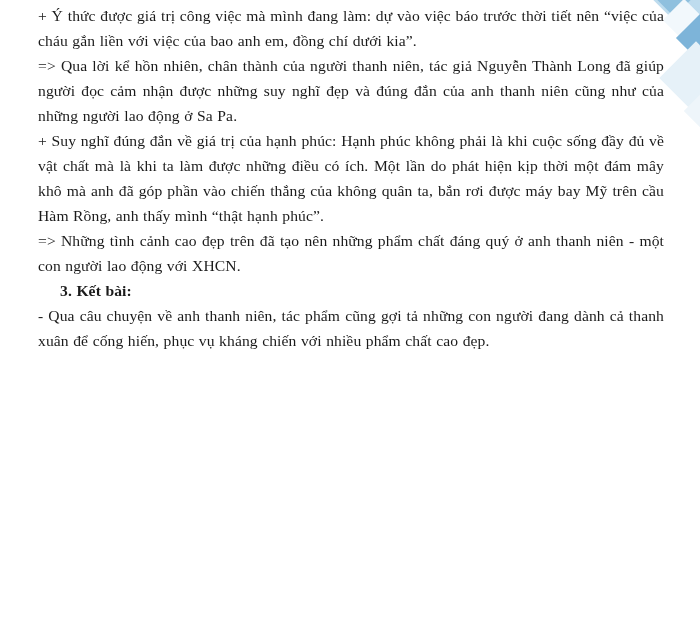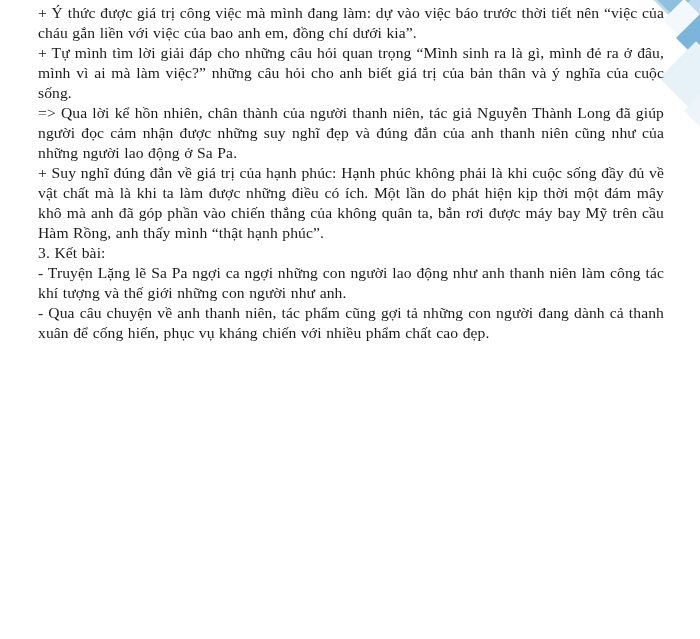--- a/index.html
+++ b/index.html
@@ -34,47 +34,47 @@
   .d5 { width: 52px; height: 52px; right: -22px; top: 52px;  background: #e6f1f8; }
   .d6 { width: 30px; height: 30px; right: -20px; top: 96px;  background: #eef5fa; }
   
   .content {
     position: relative;
     z-index: 1;
     padding: 3px 36px 0 38px;
   }
   .content p {
     font-size: 15.6px;
-    line-height: 20px;
+    line-height: 25px;
     color: #1b1b1b;
     text-align: justify;
     letter-spacing: 0.1px;
     word-spacing: 0.5px;
   }
   .content p.bold {
-    font-weight: normal;
+    font-weight: bold;
+    margin-left: 22px;
   }
 </style>
 </head>
 <body>
 
 <div class="page">
 
   <div class="corner-deco">
     <div class="diamond d1"></div>
     <div class="diamond d2"></div>
     <div class="diamond d3"></div>
     <div class="diamond d4"></div>
     <div class="diamond d5"></div>
     <div class="diamond d6"></div>
   </div>
 
   <div class="content">
     <p>+ Ý thức được giá trị công việc mà mình đang làm: dự vào việc báo trước thời tiết nên “việc của cháu gắn liền với việc của bao anh em, đồng chí dưới kia”.</p>
-    <p>+ Tự mình tìm lời giải đáp cho những câu hỏi quan trọng “Mình sinh ra là gì, mình đẻ ra ở đâu, mình vì ai mà làm việc?” những câu hỏi cho anh biết giá trị của bản thân và ý nghĩa của cuộc sống.</p>
     <p>=&gt; Qua lời kể hồn nhiên, chân thành của người thanh niên, tác giả Nguyễn Thành Long đã giúp người đọc cảm nhận được những suy nghĩ đẹp và đúng đắn của anh thanh niên cũng như của những người lao động ở Sa Pa.</p>
     <p>+ Suy nghĩ đúng đắn về giá trị của hạnh phúc: Hạnh phúc không phải là khi cuộc sống đầy đủ về vật chất mà là khi ta làm được những điều có ích. Một lần do phát hiện kịp thời một đám mây khô mà anh đã góp phần vào chiến thắng của không quân ta, bắn rơi được máy bay Mỹ trên cầu Hàm Rồng, anh thấy mình “thật hạnh phúc”.</p>
+    <p>=&gt; Những tình cảnh cao đẹp trên đã tạo nên những phẩm chất đáng quý ở anh thanh niên - một con người lao động với XHCN.</p>
     <p class="bold">3. Kết bài:</p>
-    <p>- Truyện Lặng lẽ Sa Pa ngợi ca ngợi những con người lao động như anh thanh niên làm công tác khí tượng và thế giới những con người như anh.</p>
     <p>-  Qua câu chuyện về anh thanh niên, tác phẩm cũng gợi tả những con người đang dành cả thanh xuân để cống hiến, phục vụ kháng chiến với nhiều phẩm chất cao đẹp.</p>
   </div>
 
 </div>
 
 </body></html>

